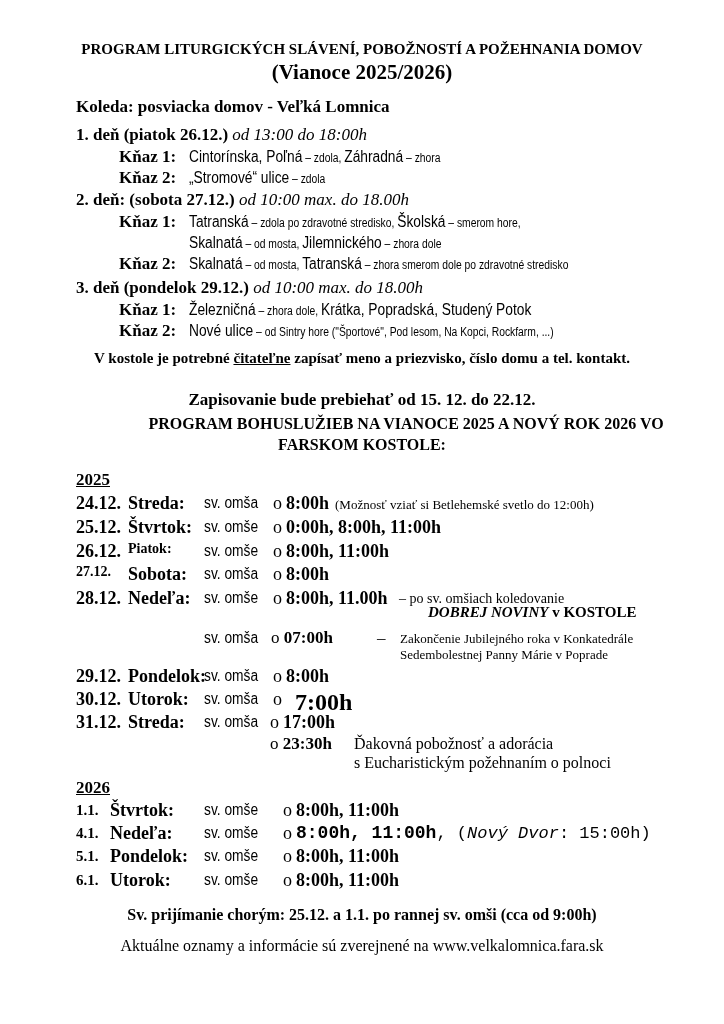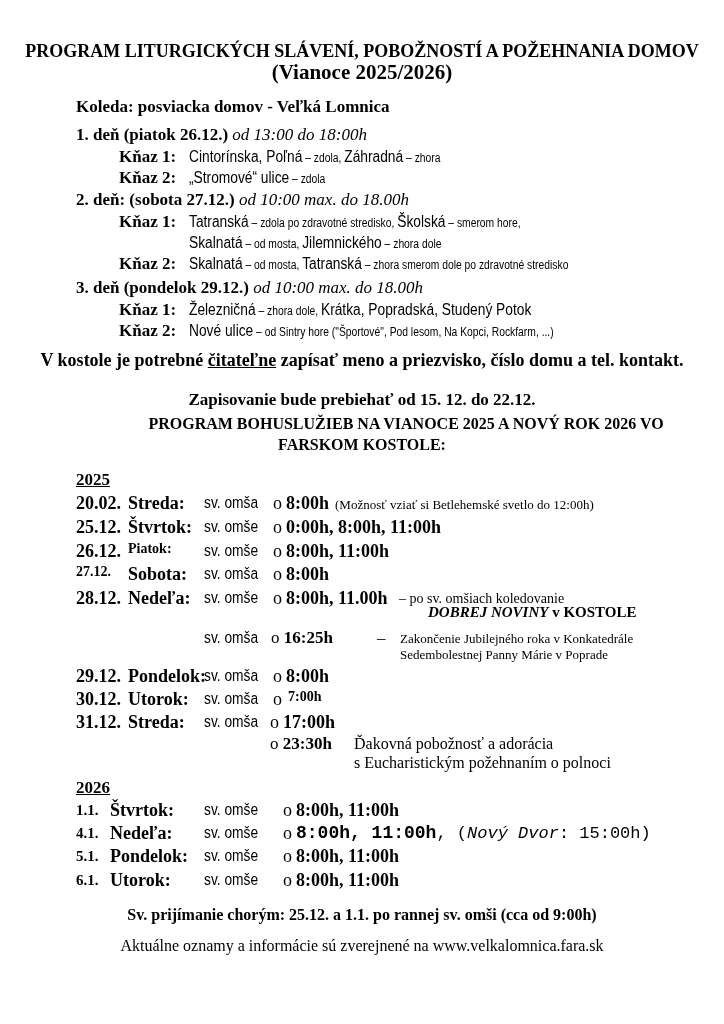--- a/index.html
+++ b/index.html
@@ -4,21 +4,21 @@
 <style>
   html, body { margin: 0; padding: 0; background: #ffffff; }
   body { width: 724px; height: 1024px; position: relative; overflow: hidden; color: #000; font-family: "Liberation Serif", serif; }
   .abs { position: absolute; white-space: nowrap; }
   .center { position: absolute; left: 0; width: 724px; text-align: center; white-space: nowrap; }
   .b { font-weight: bold; }
   .i { font-style: italic; }
   .sans { font-family: "Liberation Sans", sans-serif; transform-origin: left center; }
   .u { text-decoration: underline; }
   .small { font-size: 13px; }
-  .t15 { font-size: 18px; }
+  .t15 { font-size: 15px; }
   .t16 { font-size: 16px; }
   .t17 { font-size: 17px; }
   .narrow { display: inline-block; transform: scaleX(0.86); transform-origin: left center; }
 </style>
 </head>
 <body>
 
 <div class="center b t15" style="top:41px;">PROGRAM LITURGICKÝCH SLÁVENÍ, POBOŽNOSTÍ A POŽEHNANIA DOMOV</div>
 <div class="center b" style="top:60px; font-size:21px;">(Vianoce 2025/2026)</div>
 
@@ -46,21 +46,21 @@
   <span>V kostole je potrebné </span><span class="u">čitateľne</span><span> zapísať meno a priezvisko, číslo domu a tel. kontakt.</span>
 </div>
 <div class="center b t17" style="top:390px;">Zapisovanie bude prebiehať od 15. 12. do 22.12.</div>
 
 <div class="center b t16" style="top:415px;margin-left:44px;">PROGRAM BOHUSLUŽIEB NA VIANOCE 2025 A NOVÝ ROK 2026 VO</div>
 <div class="center b t16" style="top:436px;">FARSKOM KOSTOLE:</div>
 
 <div class="abs b u t17" style="left:76px; top:470px;">2025</div>
 <div id="rows-2025">
     <div>
-      <span class="abs b" style="left:76px; top:493px; font-size:18px;">20.02.</span>
+      <span class="abs b" style="left:76px; top:493px; font-size:18px;">24.12.</span>
       <span class="abs b" style="left:128px; top:493px; font-size:18px;">Streda:</span>
       <span class="abs sans narrow" style="left:204px; top:494px; font-size:16px;">sv. omša</span>
       <span class="abs" style="left:273px; top:493px; font-size:18px;">o</span>
       <span class="abs b" style="left:286px; top:493px; font-size:18px;">8:00h</span>
       <span class="abs small" style="left:335px; top:497px;">(Možnosť vziať si Betlehemské svetlo do 12:00h)</span>
     </div>
     <div>
       <span class="abs b" style="left:76px; top:517px; font-size:18px;">25.12.</span>
       <span class="abs b" style="left:128px; top:517px; font-size:18px;">Štvrtok:</span>
       <span class="abs sans narrow" style="left:204px; top:518px; font-size:16px;">sv. omše</span>
@@ -94,38 +94,38 @@
       <span class="abs b" style="left:128px; top:666px; font-size:18px;">Pondelok:</span>
       <span class="abs sans narrow" style="left:204px; top:667px; font-size:16px;">sv. omša</span>
       <span class="abs" style="left:273px; top:666px; font-size:18px;">o</span>
       <span class="abs b" style="left:286px; top:666px; font-size:18px;">8:00h</span>
     </div>
     <div>
       <span class="abs b" style="left:76px; top:689px; font-size:18px;">30.12.</span>
       <span class="abs b" style="left:128px; top:689px; font-size:18px;">Utorok:</span>
       <span class="abs sans narrow" style="left:204px; top:690px; font-size:16px;">sv. omša</span>
       <span class="abs" style="left:273px; top:689px; font-size:18px;">o</span>
-      <span class="abs b" style="left:288px; top:689px; font-size:14px;">7:00h</span>
+      <span class="abs b" style="left:295px; top:689px; font-size:24px;">7:00h</span>
     </div>
     <div>
       <span class="abs b" style="left:76px; top:712px; font-size:18px;">31.12.</span>
       <span class="abs b" style="left:128px; top:712px; font-size:18px;">Streda:</span>
       <span class="abs sans narrow" style="left:204px; top:713px; font-size:16px;">sv. omša</span>
       <span class="abs" style="left:270px; top:712px; font-size:18px;">o</span>
       <span class="abs b" style="left:283px; top:712px; font-size:18px;">17:00h</span>
     </div>
   </div>
 
 <div class="abs b" style="left:428px; top:604px; font-size:15px;">
   <span class="i">DOBREJ NOVINY</span><span> v KOSTOLE</span>
 </div>
 <div class="abs t17" style="left:204px; top:628px;">
   <span class="sans narrow" style="font-size:16px;">sv. omša</span>
   <span>o</span>
-  <span class="b">16:25h</span>
+  <span class="b">07:00h</span>
 </div>
 <div class="abs t17" style="left:377px; top:628px;">–</div>
 <div class="abs small" style="left:400px; top:631px;">Zakončenie Jubilejného roka v Konkatedrále</div>
 <div class="abs small" style="left:400px; top:647px;">Sedembolestnej Panny Márie v Poprade</div>
 
 <div class="abs t17" style="left:270px; top:734px;">
   <span>o</span>
   <span class="b">23:30h</span>
 </div>
 <div class="abs t16" style="left:354px; top:735px;">Ďakovná pobožnosť a adorácia</div>

